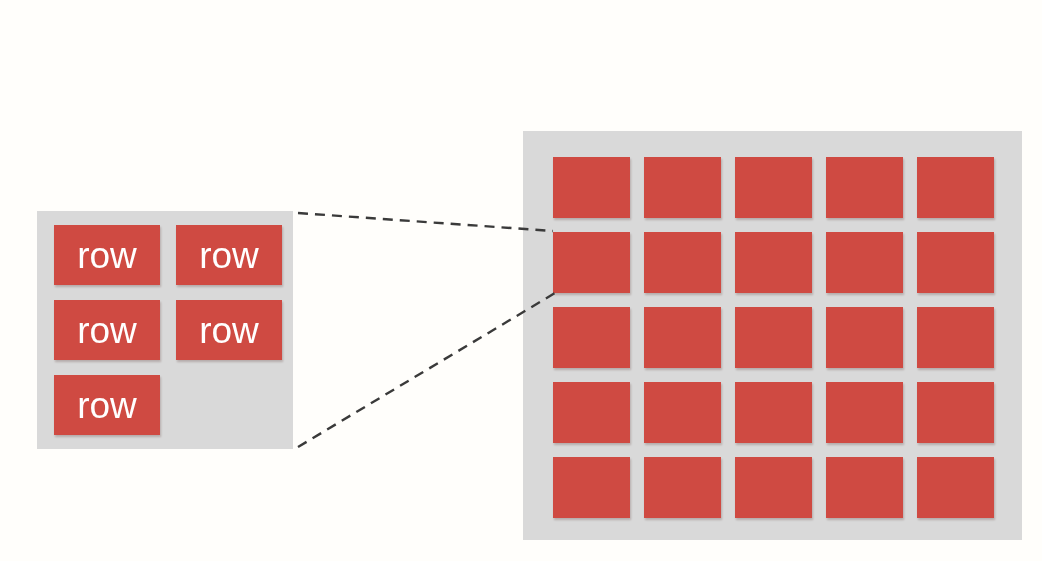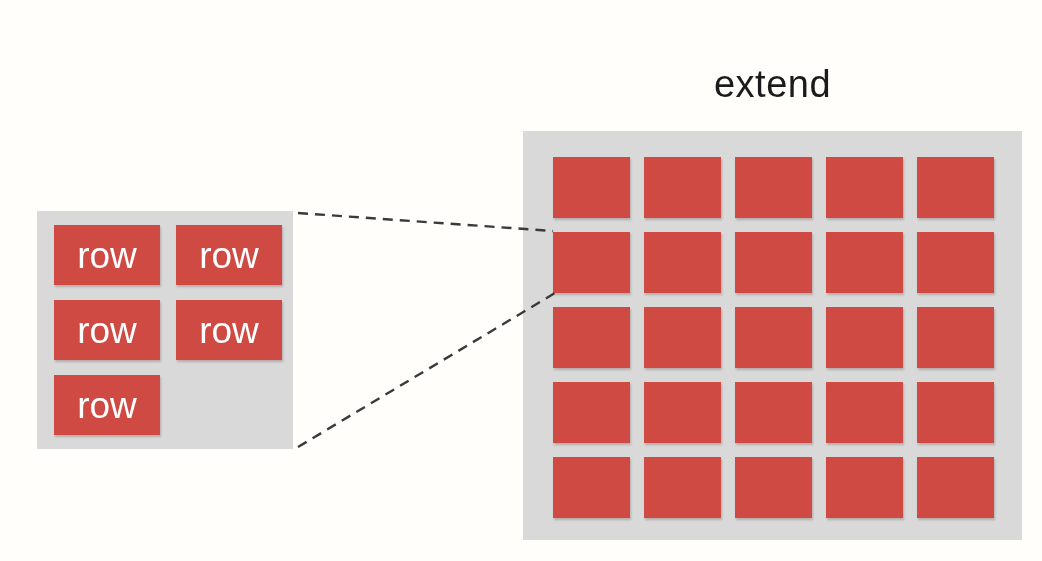--- a/index.html
+++ b/index.html
@@ -89,21 +89,20 @@
 
 
   <div class="panel page-panel" id="page-panel" style="background: rgb(217, 217, 217);">
       <div class="block row-block" style="background: rgb(207, 74, 66); color: rgb(255, 255, 255);">row</div>
       <div class="block row-block" style="background: rgb(207, 74, 66); color: rgb(255, 255, 255);">row</div>
       <div class="block row-block" style="background: rgb(207, 74, 66); color: rgb(255, 255, 255);">row</div>
       <div class="block row-block" style="background: rgb(207, 74, 66); color: rgb(255, 255, 255);">row</div>
       <div class="block row-block" style="background: rgb(207, 74, 66); color: rgb(255, 255, 255);">row</div>
     </div>
 
-  <div class="panel-title extend-title" style="color: rgb(27, 27, 27);">extend</div>
 
   <div class="panel extend-panel" id="extend-panel" style="background: rgb(217, 217, 217);">
       <div class="block" style="background: rgb(207, 74, 66);"></div>
       <div class="block" style="background: rgb(207, 74, 66);"></div>
       <div class="block" style="background: rgb(207, 74, 66);"></div>
       <div class="block" style="background: rgb(207, 74, 66);"></div>
       <div class="block" style="background: rgb(207, 74, 66);"></div>
       <div class="block" style="background: rgb(207, 74, 66);"></div>
       <div class="block" style="background: rgb(207, 74, 66);"></div>
       <div class="block" style="background: rgb(207, 74, 66);"></div>

